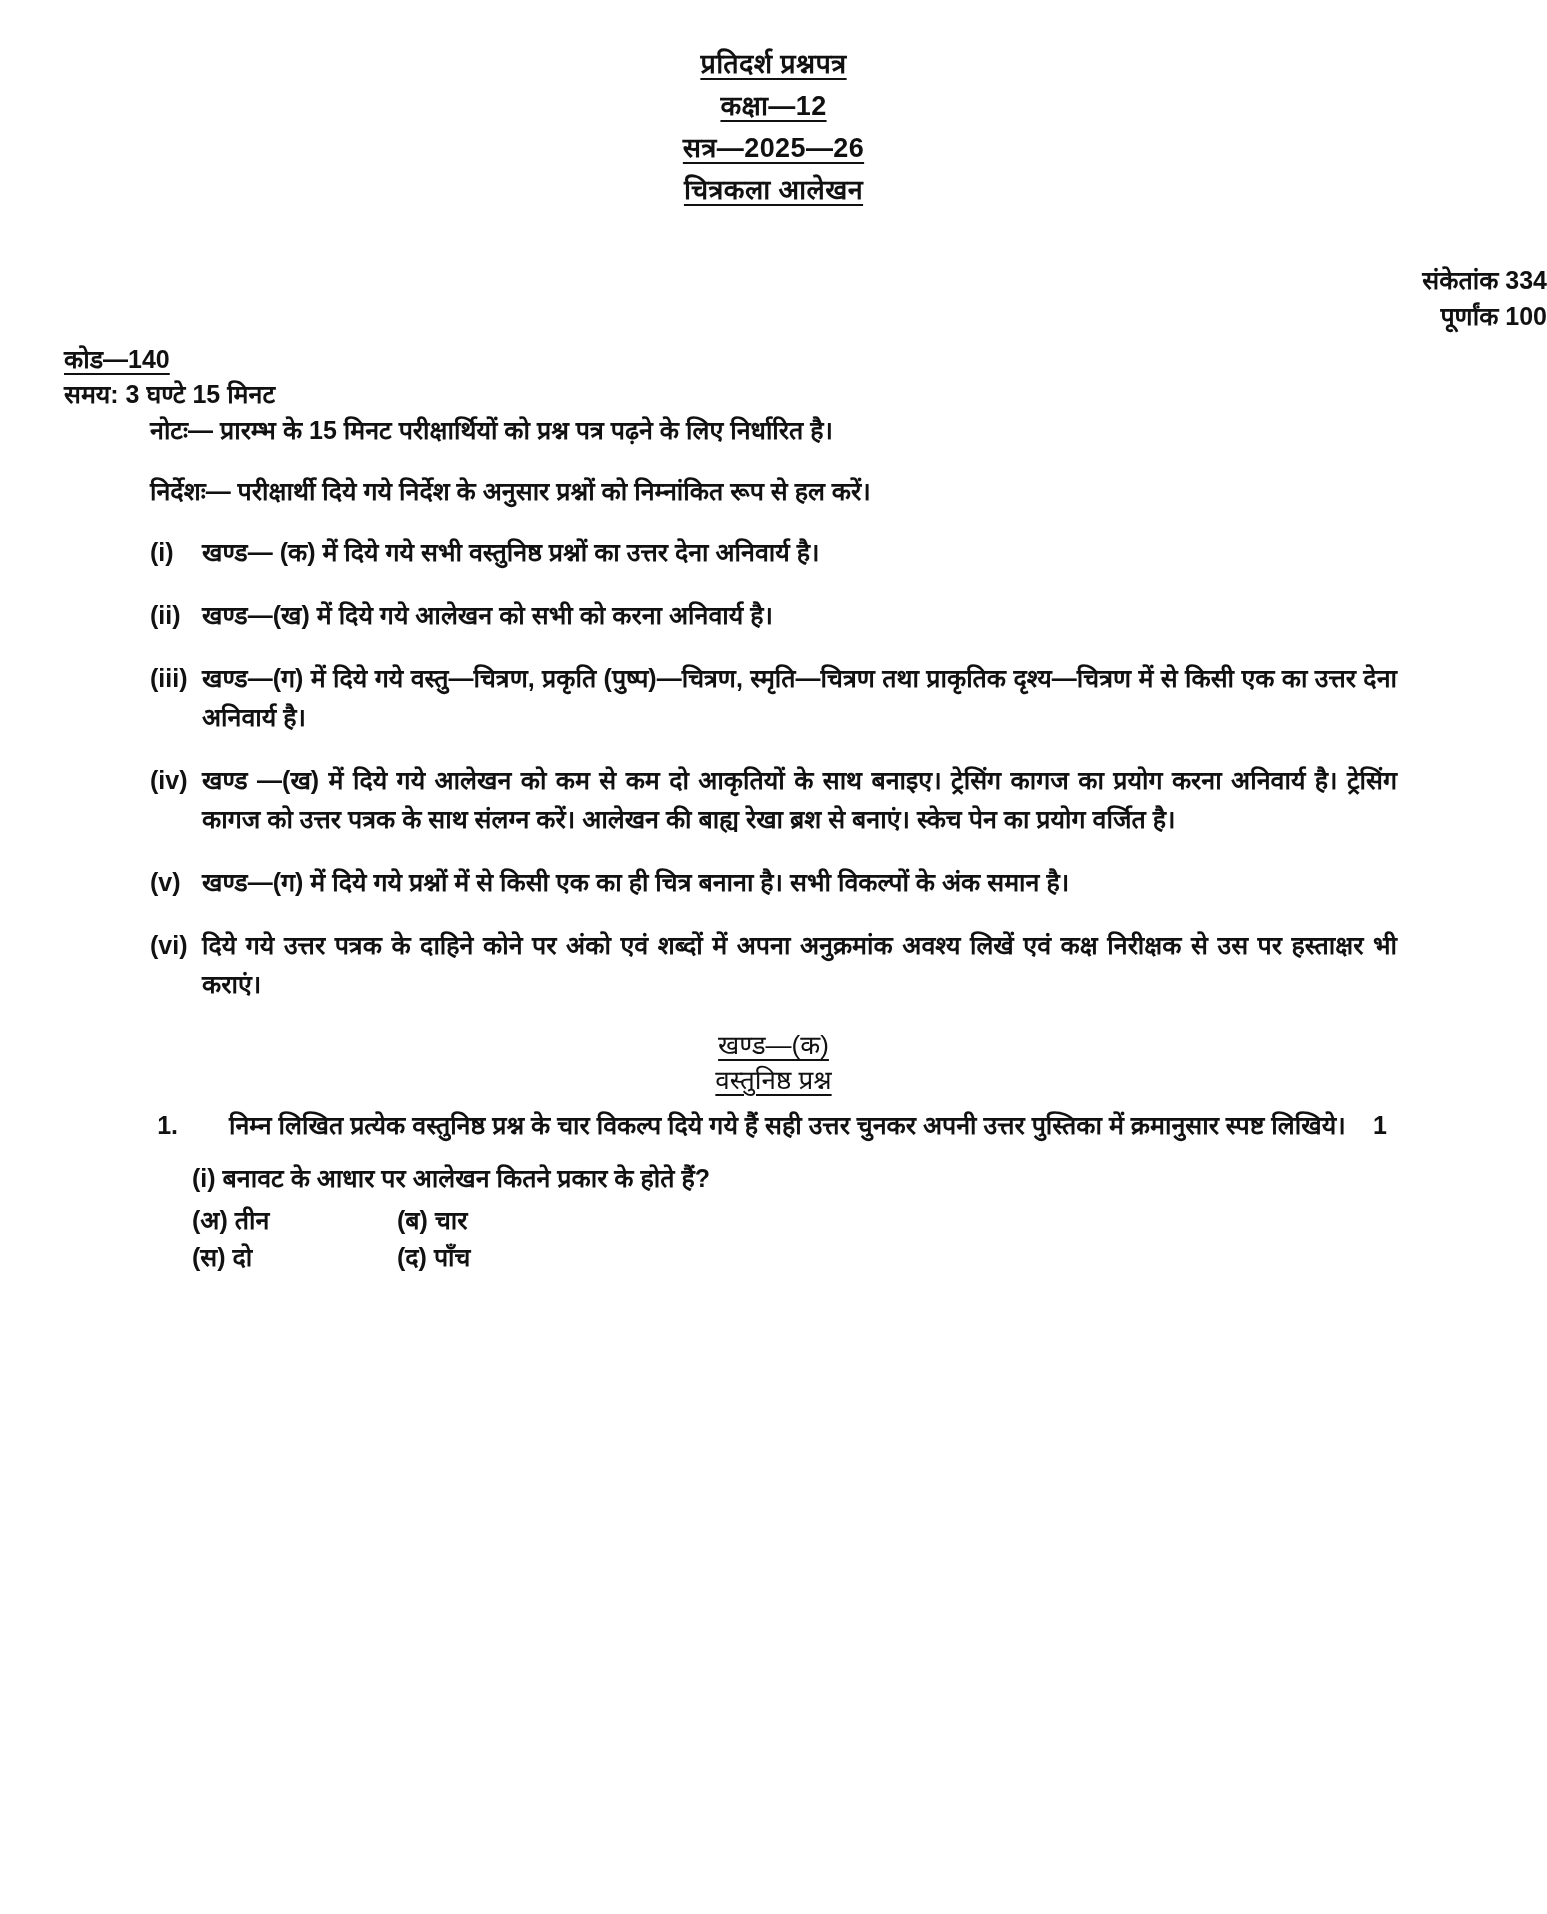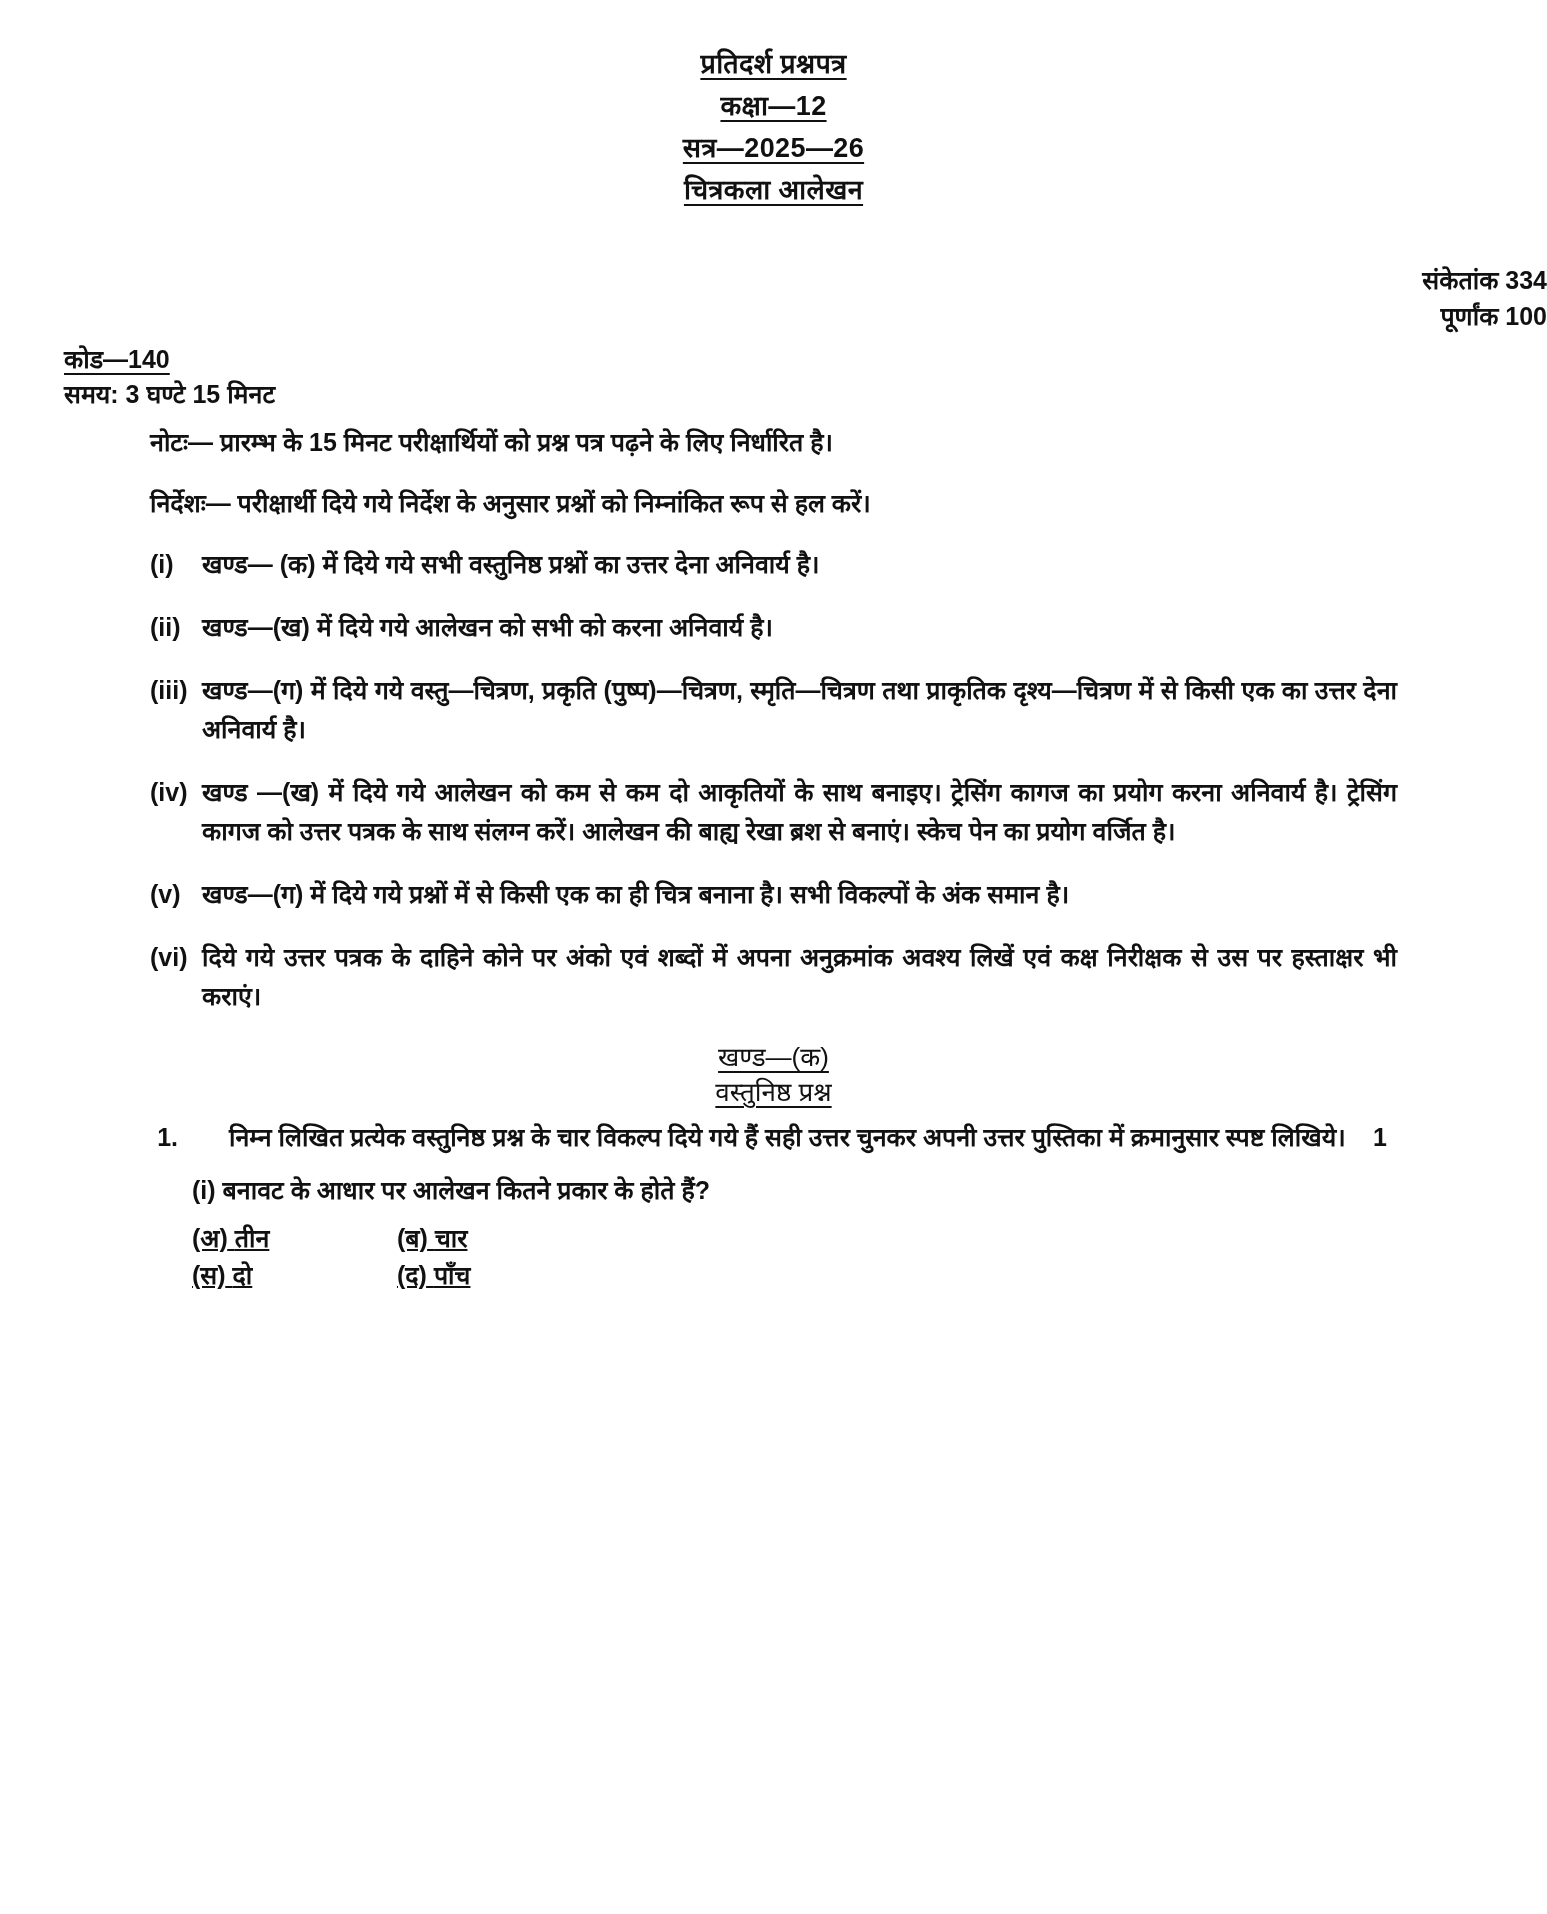--- a/index.html
+++ b/index.html
@@ -58,21 +58,21 @@
   }
 
   
   .body-block {
     padding: 0 150px 0 150px;
     font-size: 25px;
     font-weight: 700;
     line-height: 1.56;
   }
   .para {
-    margin: 12px 0 22px 0;
+    margin: 0 0 22px 0;
     text-align: justify;
     text-justify: inter-word;
   }
   .para.nojust { text-align: left; }
 
   .item {
     display: flex;
     align-items: flex-start;
     margin: 0 0 24px 0;
   }
@@ -125,22 +125,21 @@
   }
   .qline-1 .qtext { flex: 1 1 auto; text-align: justify; margin-left: 37px; }
   .qmark {
     flex: 0 0 auto;
     padding-left: 26px;
     padding-right: 10px;
     align-self: flex-end;
   }
   .sub-q { margin-top: 16px; }
   .opts {
-    margin-top: 10px;
-    text-decoration: underline;
+    margin-top: 4px;
   }
   .opt-row {
     display: flex;
     line-height: 1.5;
   }
   .opt-a { flex: 0 0 205px; }
   .opt-b { flex: 0 0 auto; }
 </style>
 </head>
 <body>

